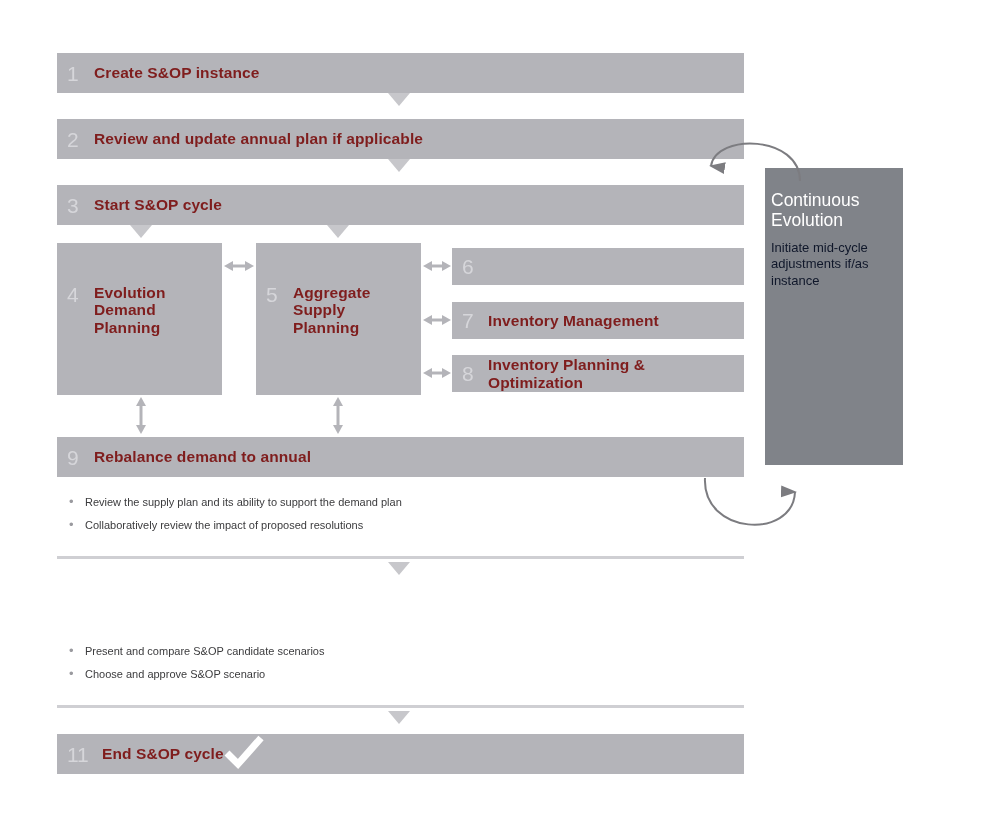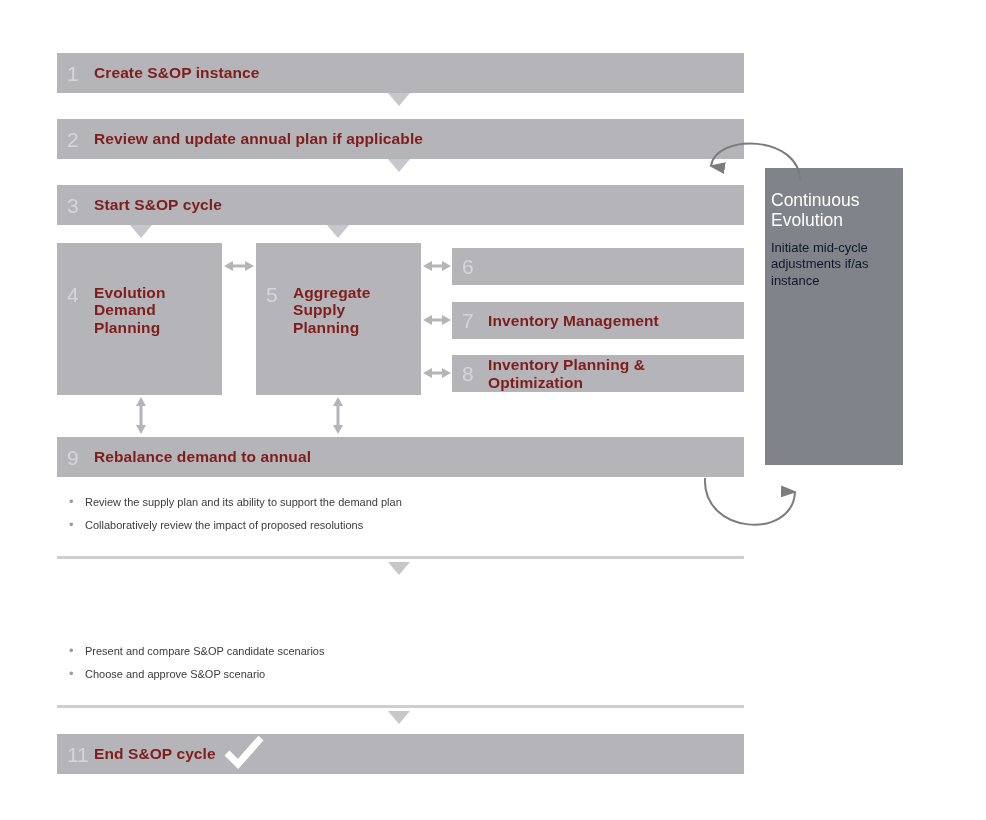--- a/index.html
+++ b/index.html
@@ -230,21 +230,21 @@
       <span class="dot">•</span>
       <span class="btxt">Present and compare S&amp;OP candidate scenarios</span>
     </div>
     <div class="b-row">
       <span class="dot">•</span>
       <span class="btxt">Choose and approve S&amp;OP scenario</span>
     </div>
   </div>
   <div class="tri-down" style="left:388px; top:711px;"></div>
 
-  <div class="bar step-bar" style="top:734px;">
+  <div class="bar step-bar" style="top:734px;gap:8px;">
     <span class="num">11</span>
     <span class="lbl">End S&amp;OP cycle</span>
   </div>
   <svg class="check" viewBox="0 0 40 36">
     <path d="M3 19 L14 30 L37 4" stroke="#ffffff" stroke-width="7" fill="none" stroke-linecap="butt" stroke-linejoin="miter"></path>
   </svg>
 
   <div class="dark-panel">
     <div class="ce-title">
       <span>Continuous</span><br>

